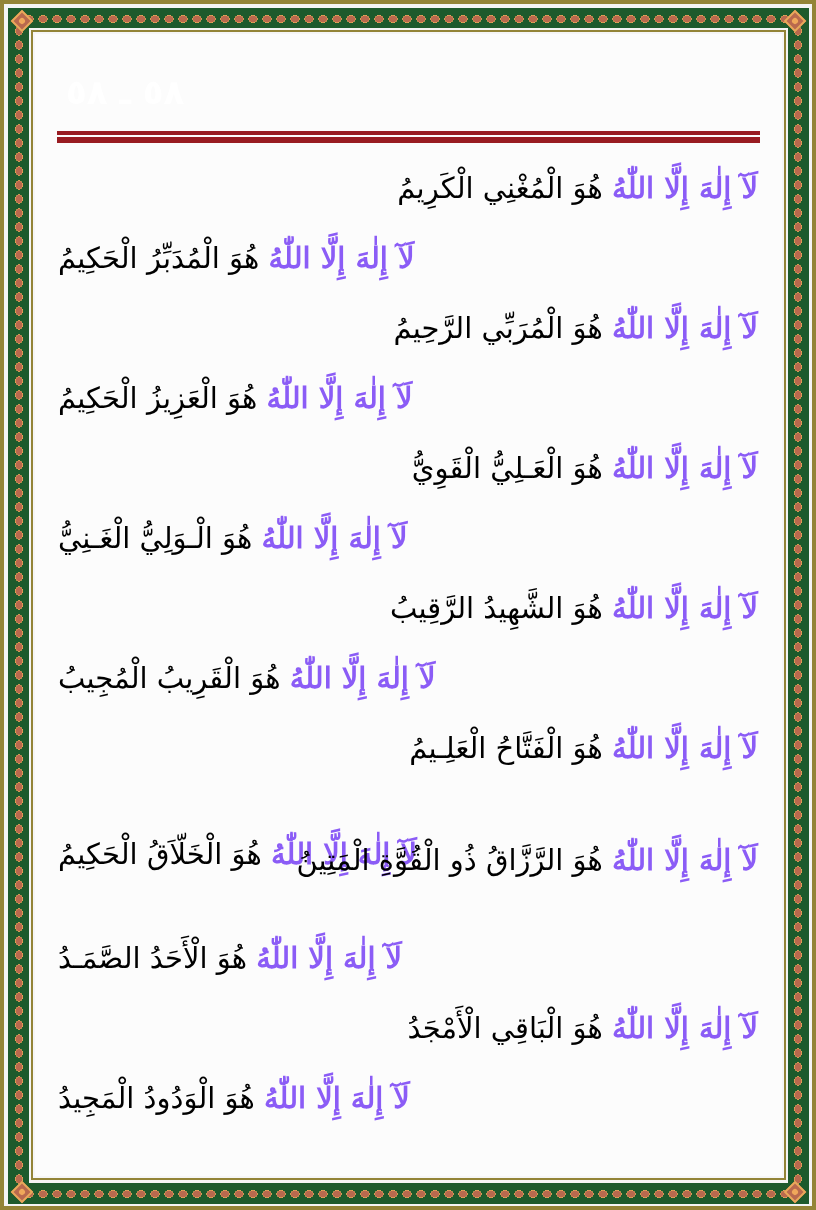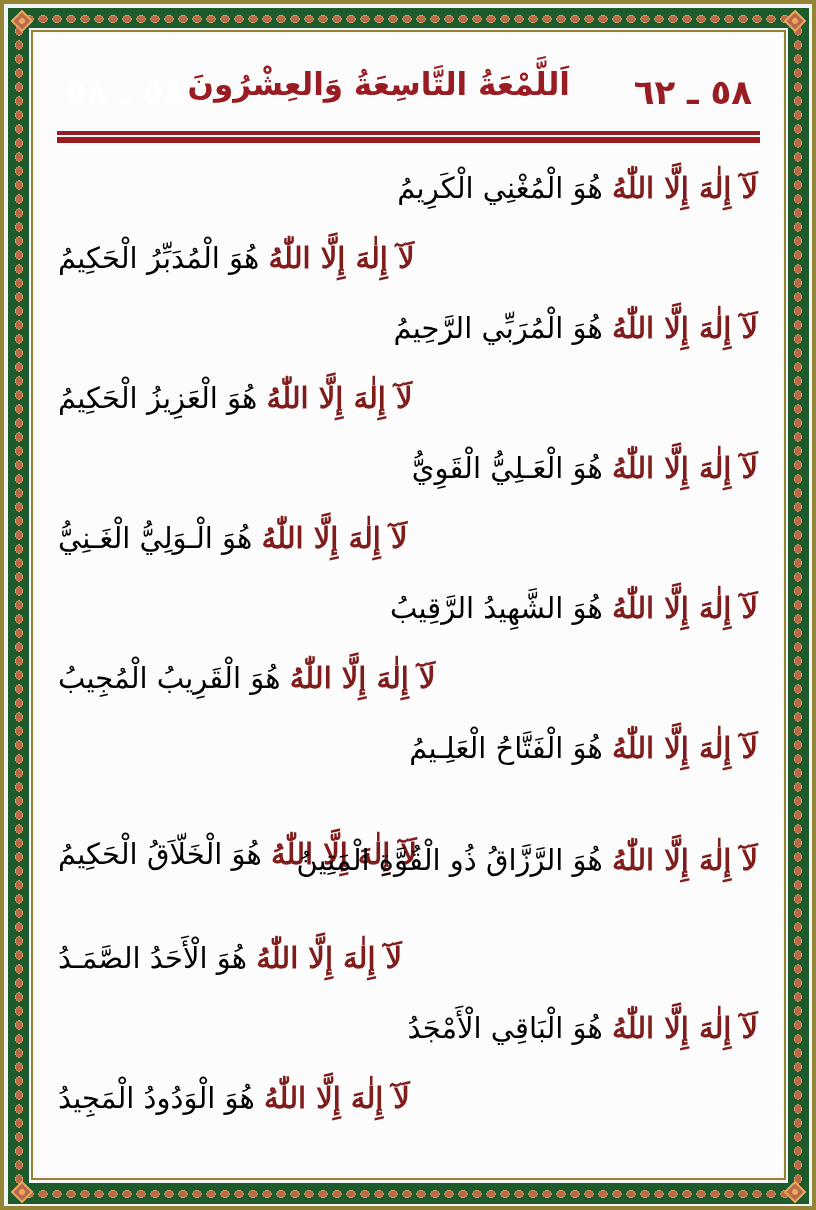--- a/index.html
+++ b/index.html
@@ -32,21 +32,21 @@
 
   .header { position: absolute; left: 0; top: 0; width: 816px; height: 130px; }
   .page-range { position: absolute; right: 64px; top: 72px; font-family: "DejaVu Sans", sans-serif; font-weight: bold; font-size: 34px; color: #991c22; direction: rtl; white-space: nowrap; letter-spacing: 2px; }
   .page-range-ghost { position: absolute; left: 66px; top: 72px; font-family: "DejaVu Sans", sans-serif; font-weight: bold; font-size: 34px; color: #ffffff; direction: rtl; white-space: nowrap; letter-spacing: 2px; }
   .chapter-title { position: absolute; left: 250px; width: 320px; top: 66px; text-align: center; font-family: "DejaVu Sans", sans-serif; font-weight: bold; font-size: 31px; color: #991c22; direction: rtl; white-space: nowrap; }
   .rule1 { position: absolute; left: 57px; width: 703px; top: 131px; height: 4px; background: #991c22; }
   .rule2 { position: absolute; left: 57px; width: 703px; top: 137px; height: 6px; background: #991c22; }
 
   .line { position: absolute; direction: rtl; white-space: nowrap; font-family: "DejaVu Serif", serif; font-size: 29px; line-height: 40px; color: #000; }
   .line.odd { right: 58px; }
-  .red { color: #7f1d1d; font-weight: bold; }
+  .red { color: #8b5cf6; font-weight: bold; }
 </style>
 </head>
 <body>
 
 <div class="frame-outer"></div>
 <div class="frame-white1"></div>
 <div class="frame-green"></div>
 <div class="chain chain-top"></div>
 <div class="chain chain-bottom"></div>
 <div class="chain chain-left"></div>
@@ -55,22 +55,20 @@
 <div class="corner c-tr"></div>
 <div class="corner c-bl"></div>
 <div class="corner c-br"></div>
 <div class="frame-white2"></div>
 <div class="frame-olive2"></div>
 <div class="frame-white3"></div>
 <div class="page"></div>
 
 <div class="header">
   <div class="page-range-ghost">٥٨ ـ ٥٨</div>
-  <div class="chapter-title">اَللَّمْعَةُ التَّاسِعَةُ وَالعِشْرُونَ</div>
-  <div class="page-range">٥٨ ـ ٦٢</div>
   <div class="rule1"></div>
   <div class="rule2"></div>
 </div>
 
 <div class="line odd" style="top:168px"><span class="red">لَآ إِلٰهَ إِلَّا اللّٰهُ</span> <span>هُوَ الْمُغْنِي الْكَرِيمُ</span></div>
 <div class="line odd" style="top: 238px; right: auto; left: 58px;"><span class="red">لَآ إِلٰهَ إِلَّا اللّٰهُ</span> <span>هُوَ الْمُدَبِّرُ الْحَكِيمُ</span></div>
 <div class="line odd" style="top:308px"><span class="red">لَآ إِلٰهَ إِلَّا اللّٰهُ</span> <span>هُوَ الْمُرَبِّي الرَّحِيمُ</span></div>
 <div class="line odd" style="top: 378px; right: auto; left: 58px;"><span class="red">لَآ إِلٰهَ إِلَّا اللّٰهُ</span> <span>هُوَ الْعَزِيزُ الْحَكِيمُ</span></div>
 <div class="line odd" style="top:448px"><span class="red">لَآ إِلٰهَ إِلَّا اللّٰهُ</span> <span>هُوَ الْعَـلِيُّ الْقَوِيُّ</span></div>
 <div class="line odd" style="top: 518px; right: auto; left: 58px; text-align: right;"><span class="red">لَآ إِلٰهَ إِلَّا اللّٰهُ</span> <span>هُوَ الْـوَلِيُّ الْغَـنِيُّ</span></div>

